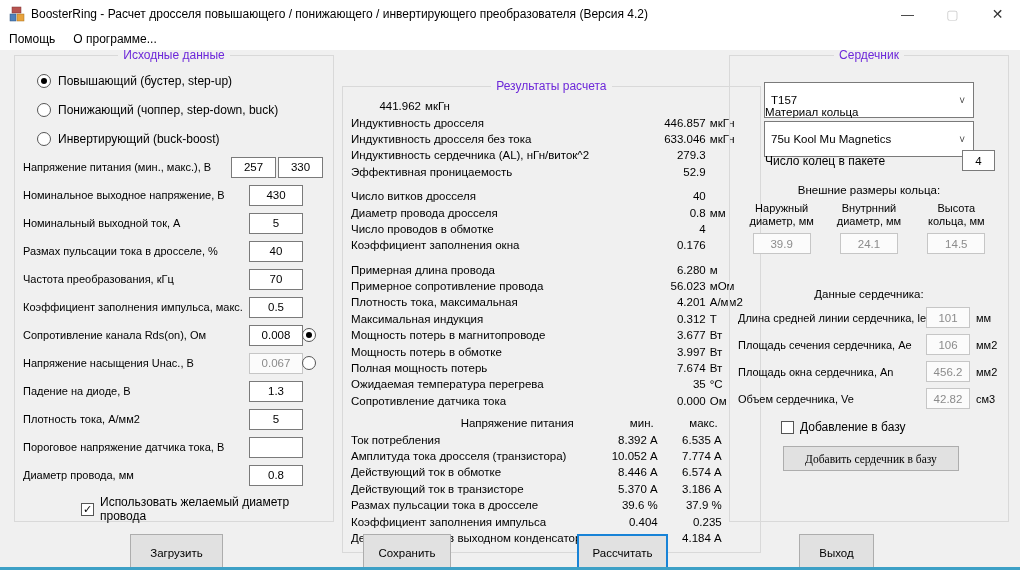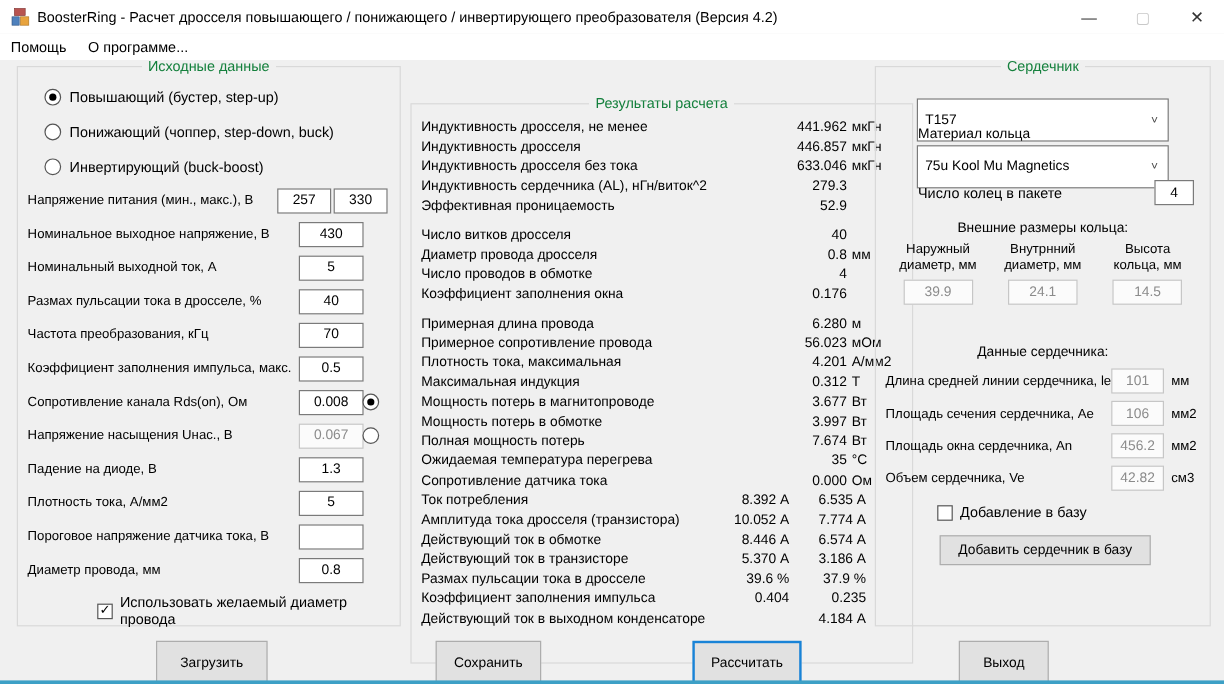--- a/index.html
+++ b/index.html
@@ -14,21 +14,21 @@
   .win-btn { width:45px; height:28px; display:flex; align-items:center; justify-content:center; font-size:13px; color:#333; }
   .win-btn.disabled { color:#c9c9c9; }
   .win-btn.close { font-size:14px; }
 
   
   .menubar { position:absolute; left:0; top:28px; width:1020px; height:22px; background:#ffffff; display:flex; align-items:center; }
   .menu-item { padding:0 9px; height:22px; display:flex; align-items:center; font-size:12px; }
 
   
   fieldset { position:absolute; border:1px solid #d9d9d9; background:transparent; }
-  legend { margin:0 auto; padding:0 5px; font-size:12px; color:#15803d; }
+  legend { margin:0 auto; padding:0 5px; font-size:12px; color:#6d28d9; }
   #gb-source  { left:14px;  top:48px; width:320px; height:474px; }
   #gb-results { left:342px; top:48px; width:380px; height:474px;margin-top:31px; }
   #gb-core    { left:729px; top:48px; width:280px; height:474px; }
 
   
   .src-body { padding:4px 10px 0 8px; }
   .radio-row { display:flex; align-items:center; height:29px; padding-left:14px;text-align:right; }
   .radio { width:14px; height:14px; border:1px solid #555; border-radius:50%; background:#fff; margin-right:7px; position:relative; flex:0 0 auto; }
   .radio.sel::after { content:""; position:absolute; left:3px; top:3px; width:6px; height:6px; border-radius:50%; background:#000; }
   .field-row { display:flex; align-items:center; height:28px; }
@@ -70,21 +70,21 @@
   .outer-cols { position:absolute; left:8px; top:140px; width:262px; display:flex; }
   .outer-col { flex:1; text-align:center; font-size:11px; line-height:13px; }
   .outer-col .tbx { width:58px; margin-top:5px; }
   .core-title { position:absolute; left:0; top:226px; width:100%; text-align:center; font-size:11.5px; }
   .core-rows { position:absolute; left:8px; top:242px; width:264px; }
   .core-row { display:flex; align-items:center; height:27px; }
   .core-row .c-label { flex:1; font-size:11px; white-space:nowrap; }
   .core-row .tbx { width:44px; }
   .core-row .c-unit { width:32px; padding-left:6px; font-size:11px; }
   .add-chk { position:absolute; left:51px; top:358px; display:flex; align-items:center; }
-  .add-btn { position:absolute; left:53px; top:384px; width:176px; height:25px; background:#e1e1e1; border:1px solid #adadad; font-family:Liberation Sans, sans-serif; font-size:11.5px; display:flex; align-items:center; justify-content:center; }
+  .add-btn { position:absolute; left:53px; top:384px; width:176px; height:25px; background:#e1e1e1; border:1px solid #adadad; font-family:Liberation Serif, serif; font-size:11.5px; display:flex; align-items:center; justify-content:center; }
 
   
   .foot-btn { position:absolute; top:534px; height:38px; background:#e1e1e1; border:1px solid #adadad; font-family:"Liberation Sans",sans-serif; font-size:11.5px; display:flex; align-items:center; justify-content:center; }
   #btn-load { left:130px; width:93px; }
   #btn-save { left:363px; width:88px; }
   #btn-calc { left:577px; width:91px; border:2px solid #1883d7; }
   #btn-exit { left:799px; width:75px; }
 
   .bottom-edge { position:absolute; left:0; bottom:0; width:1020px; height:3px; background:#3da0c6; }
 </style>
@@ -202,21 +202,20 @@
     </div>
   </div>
 </fieldset>
 
 <fieldset id="gb-results">
   <legend>Результаты расчета</legend>
   <div class="res-body">
     <div>
 
         <div class="res-row">
-          <span class="res-label">Индуктивность дросселя, не менее</span>
           <span class="res-val">441.962</span>
           <span class="res-unit">мкГн</span>
         </div>
 
         <div class="res-row">
           <span class="res-label">Индуктивность дросселя</span>
           <span class="res-val">446.857</span>
           <span class="res-unit">мкГн</span>
         </div>
 
@@ -316,20 +315,25 @@
           <span class="res-unit">°C</span>
         </div>
 
         <div class="res-row">
           <span class="res-label">Сопротивление датчика тока</span>
           <span class="res-val">0.000</span>
           <span class="res-unit">Ом</span>
         </div>
       </div>
 
+    <div class="sup-row header">
+      <span class="sup-label hdr">Напряжение питания</span>
+      <span class="sup-min">мин.</span>
+      <span class="sup-max">макс.</span>
+    </div>
     <div>
 
         <div class="sup-row">
           <span class="sup-label">Ток потребления</span>
           <span class="sup-min">8.392 А</span>
           <span class="sup-max">6.535 А</span>
         </div>
 
         <div class="sup-row">
           <span class="sup-label">Амплитуда тока дросселя (транзистора)</span>

